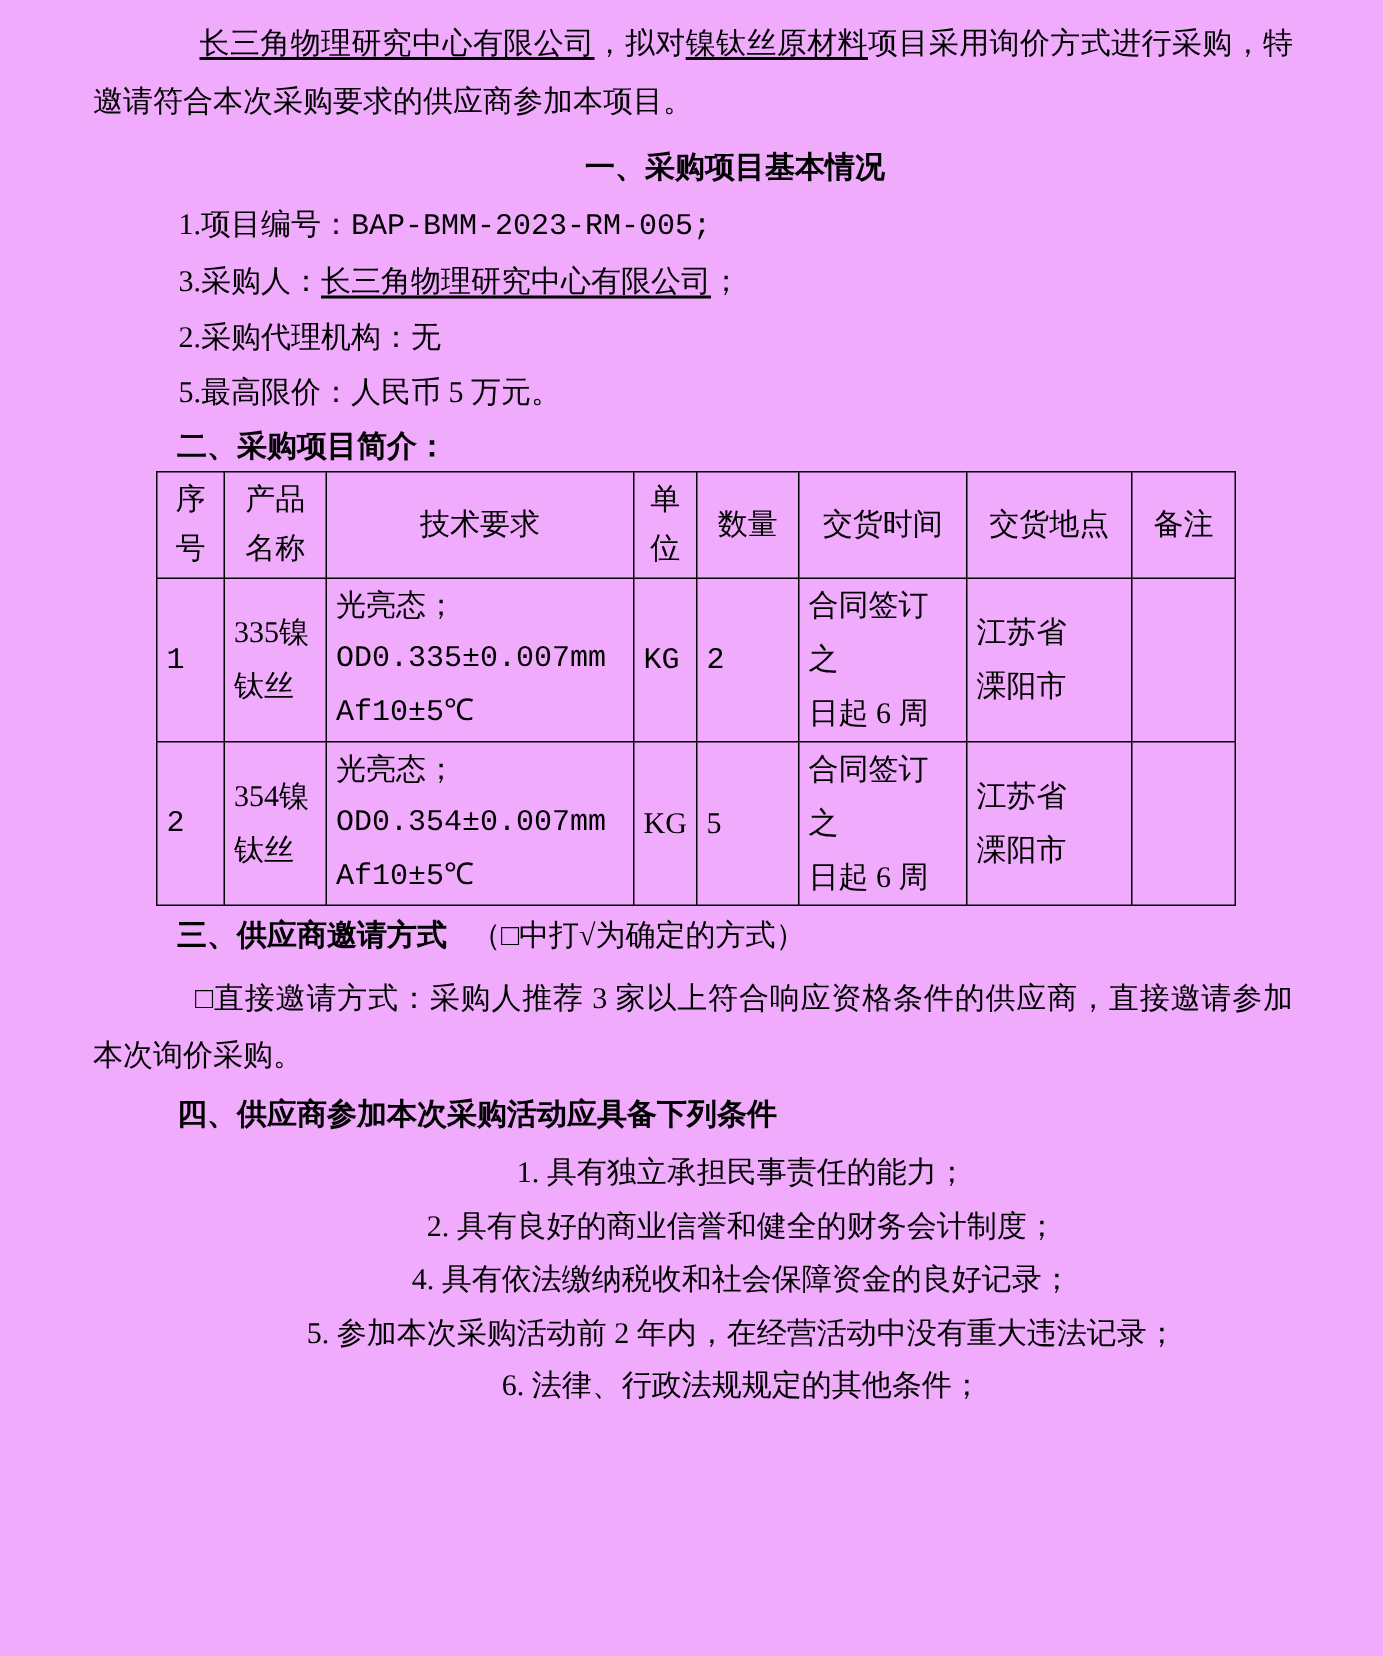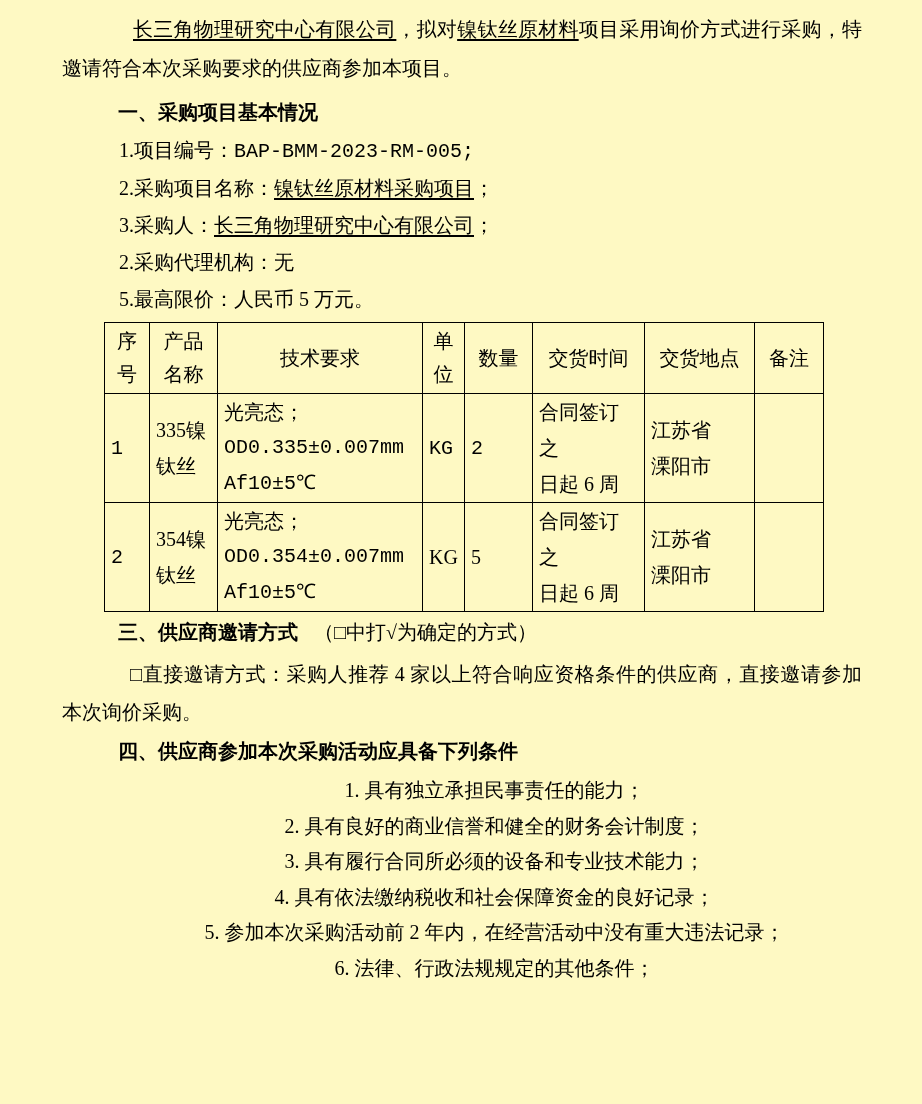--- a/index.html
+++ b/index.html
@@ -13,37 +13,37 @@
     color: #000000;
     font-family: "Liberation Serif", "DejaVu Serif", serif;
     font-size: 20px;
     overflow: hidden;
   }
   .page {
     box-sizing: border-box;
     width: 922px;
     height: 1104px;
     padding: 10px 60px 0 62px;
-    background: #fef9c3;
+    background: #f0abfc;
   }
   .intro {
     margin: 0;
     text-indent: 71px;
     text-align: justify;
     line-height: 39px;
   }
   .u { text-decoration: underline; text-underline-offset: 3px; }
   .h {
     font-weight: bold;
     font-size: 20px;
     line-height: 24px;
     margin: 0 0 0 56px;
   }
   .h-note { font-weight: normal; margin-left: 16px; }
-  .h1 { margin-top: 12px; }
+  .h1 { margin-top: 12px; text-align: center; }
   .h2 { margin-top: 5px; }
   .h3 { margin-top: 8px; }
   .h4 { margin-top: 8px; }
   .list1 { margin-top: 8px; }
   .list1 .li {
     margin-left: 57px;
     line-height: 37px;
   }
   .mono {
     font-family: "Liberation Mono", "DejaVu Sans Mono", monospace;
@@ -90,26 +90,26 @@
 <body>
 
 <div class="page">
 
   <p class="intro"><span class="u">长三角物理研究中心有限公司</span><span>，拟对</span><span class="u">镍钛丝原材料</span><span>项目采用询价方式进行采购，特邀请符合本次采购要求的供应商参加本项目。</span></p>
 
   <div class="h h1">一、采购项目基本情况</div>
 
   <div class="list1">
     <div class="li"><span>1.项目编号：</span><span class="mono">BAP-BMM-2023-RM-005;</span></div>
-    <div class="li"><span>2.采购项目名称：</span><span class="u">镍钛丝原材料采购项目</span><span>；</span></div>
     <div class="li"><span>3.采购人：</span><span class="u">长三角物理研究中心有限公司</span><span>；</span></div>
     <div class="li">2.采购代理机构：无</div>
     <div class="li">5.最高限价：人民币 5 万元。</div>
   </div>
 
+  <div class="h h2">二、采购项目简介：</div>
 
   <table class="spec">
     <colgroup>
       <col style="width:45px">
         <col style="width:68px">
         <col style="width:205px">
         <col style="width:42px">
       <col style="width:68px">
         <col style="width:112px">
         <col style="width:110px">
@@ -171,26 +171,25 @@
           <div class="cell-line">溧阳市</div>
         </td>
         <td></td>
       </tr>
     </tbody>
   </table>
 
   <div class="h h3"><span>三、供应商邀请方式</span><span class="h-note">（□中打√为确定的方式）</span></div>
 
 
-  <p class="invite invite2">□直接邀请方式：采购人推荐 4 家以上符合响应资格条件的供应商，直接邀请参加本次询价采购。</p>
+  <p class="invite invite2">□直接邀请方式：采购人推荐 3 家以上符合响应资格条件的供应商，直接邀请参加本次询价采购。</p>
 
   <div class="h h4">四、供应商参加本次采购活动应具备下列条件</div>
 
   <div class="list4">
     <div class="li">1. 具有独立承担民事责任的能力；</div>
     <div class="li">2. 具有良好的商业信誉和健全的财务会计制度；</div>
-    <div class="li">3. 具有履行合同所必须的设备和专业技术能力；</div>
     <div class="li">4. 具有依法缴纳税收和社会保障资金的良好记录；</div>
     <div class="li">5. 参加本次采购活动前 2 年内，在经营活动中没有重大违法记录；</div>
     <div class="li">6. 法律、行政法规规定的其他条件；</div>
   </div>
 
 </div>
 
 </body></html>

